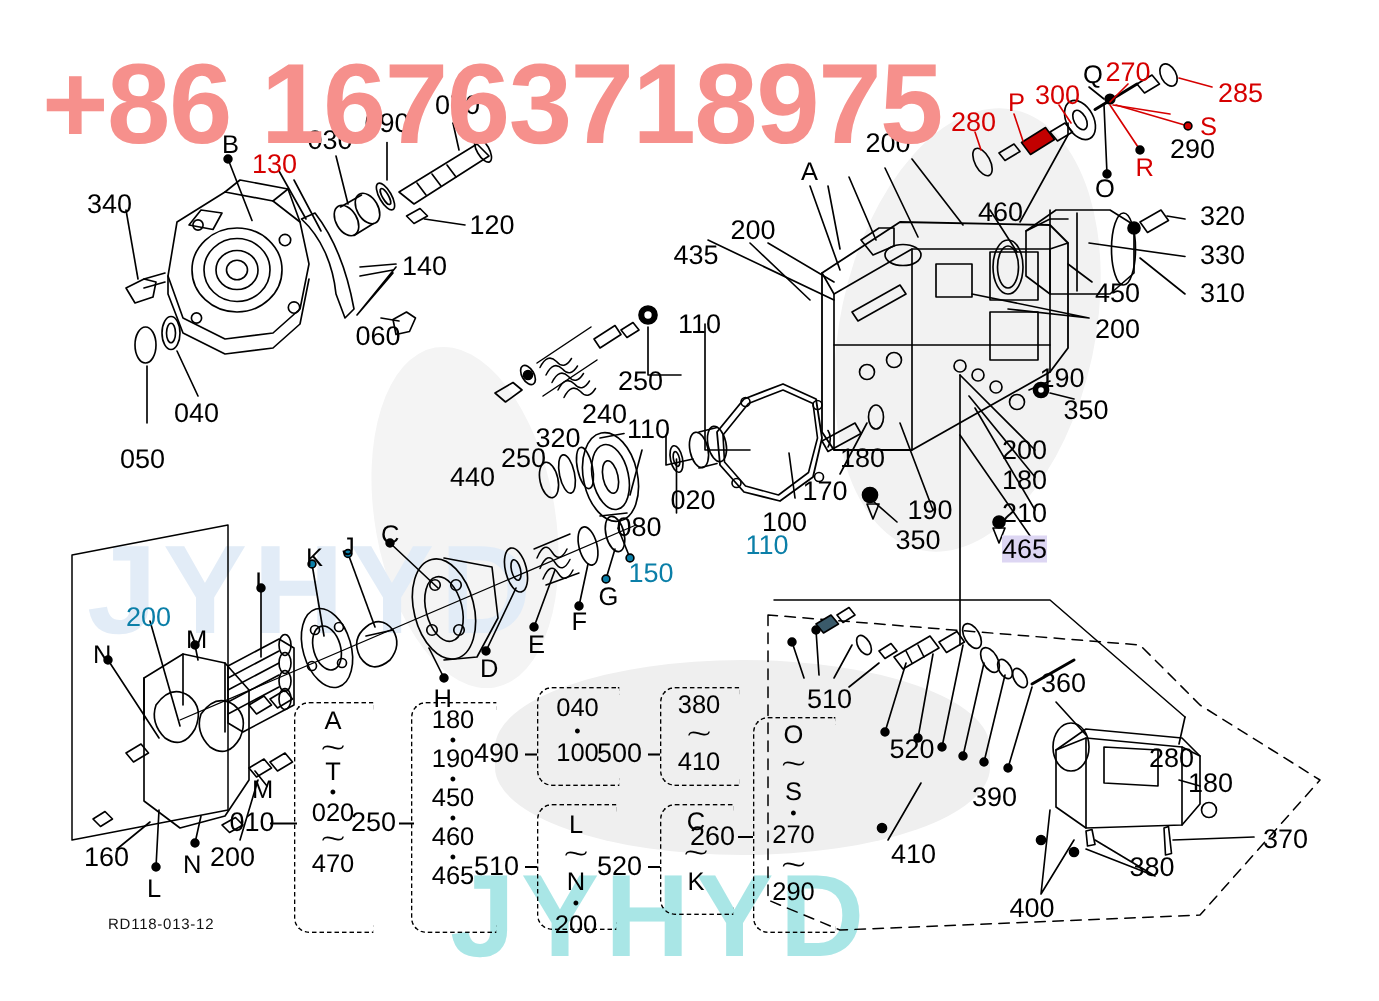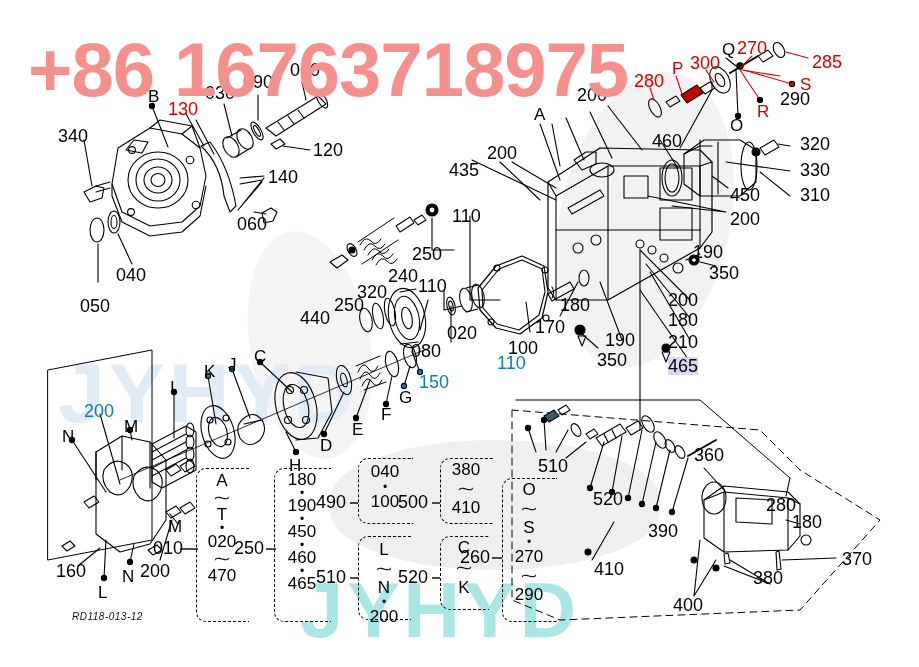--- a/index.html
+++ b/index.html
@@ -546,18 +546,18 @@
       <div style="font-size: 12px; line-height: 10px;">•</div>
       <div>270</div>
       <div>⁓</div>
       <div>290</div>
     </div>
   <div class="lab" style="left:460px;top:548px">260</div>
   <svg style="position:absolute;left:492px;top:555px;z-index:25" width="12" height="6">
       <line x1="0" y1="3" x2="10" y2="3" stroke="#000" stroke-width="1.4"></line>
     </svg>
 
-  <div class="lab tiny" style="left:72px;top:612px;font-size:10px;font-style:italic;">RD118-013-12</div>
+  <div class="lab tiny" style="left:72px;top:612px;font-size:10px;">RD118-013-12</div>
 
   <div class="wm" id="wm-jyhyd-big">JYHYD</div>
   <div class="wm" id="wm-phone">+86 16763718975</div>
 
 </div>
 
 </body></html>

